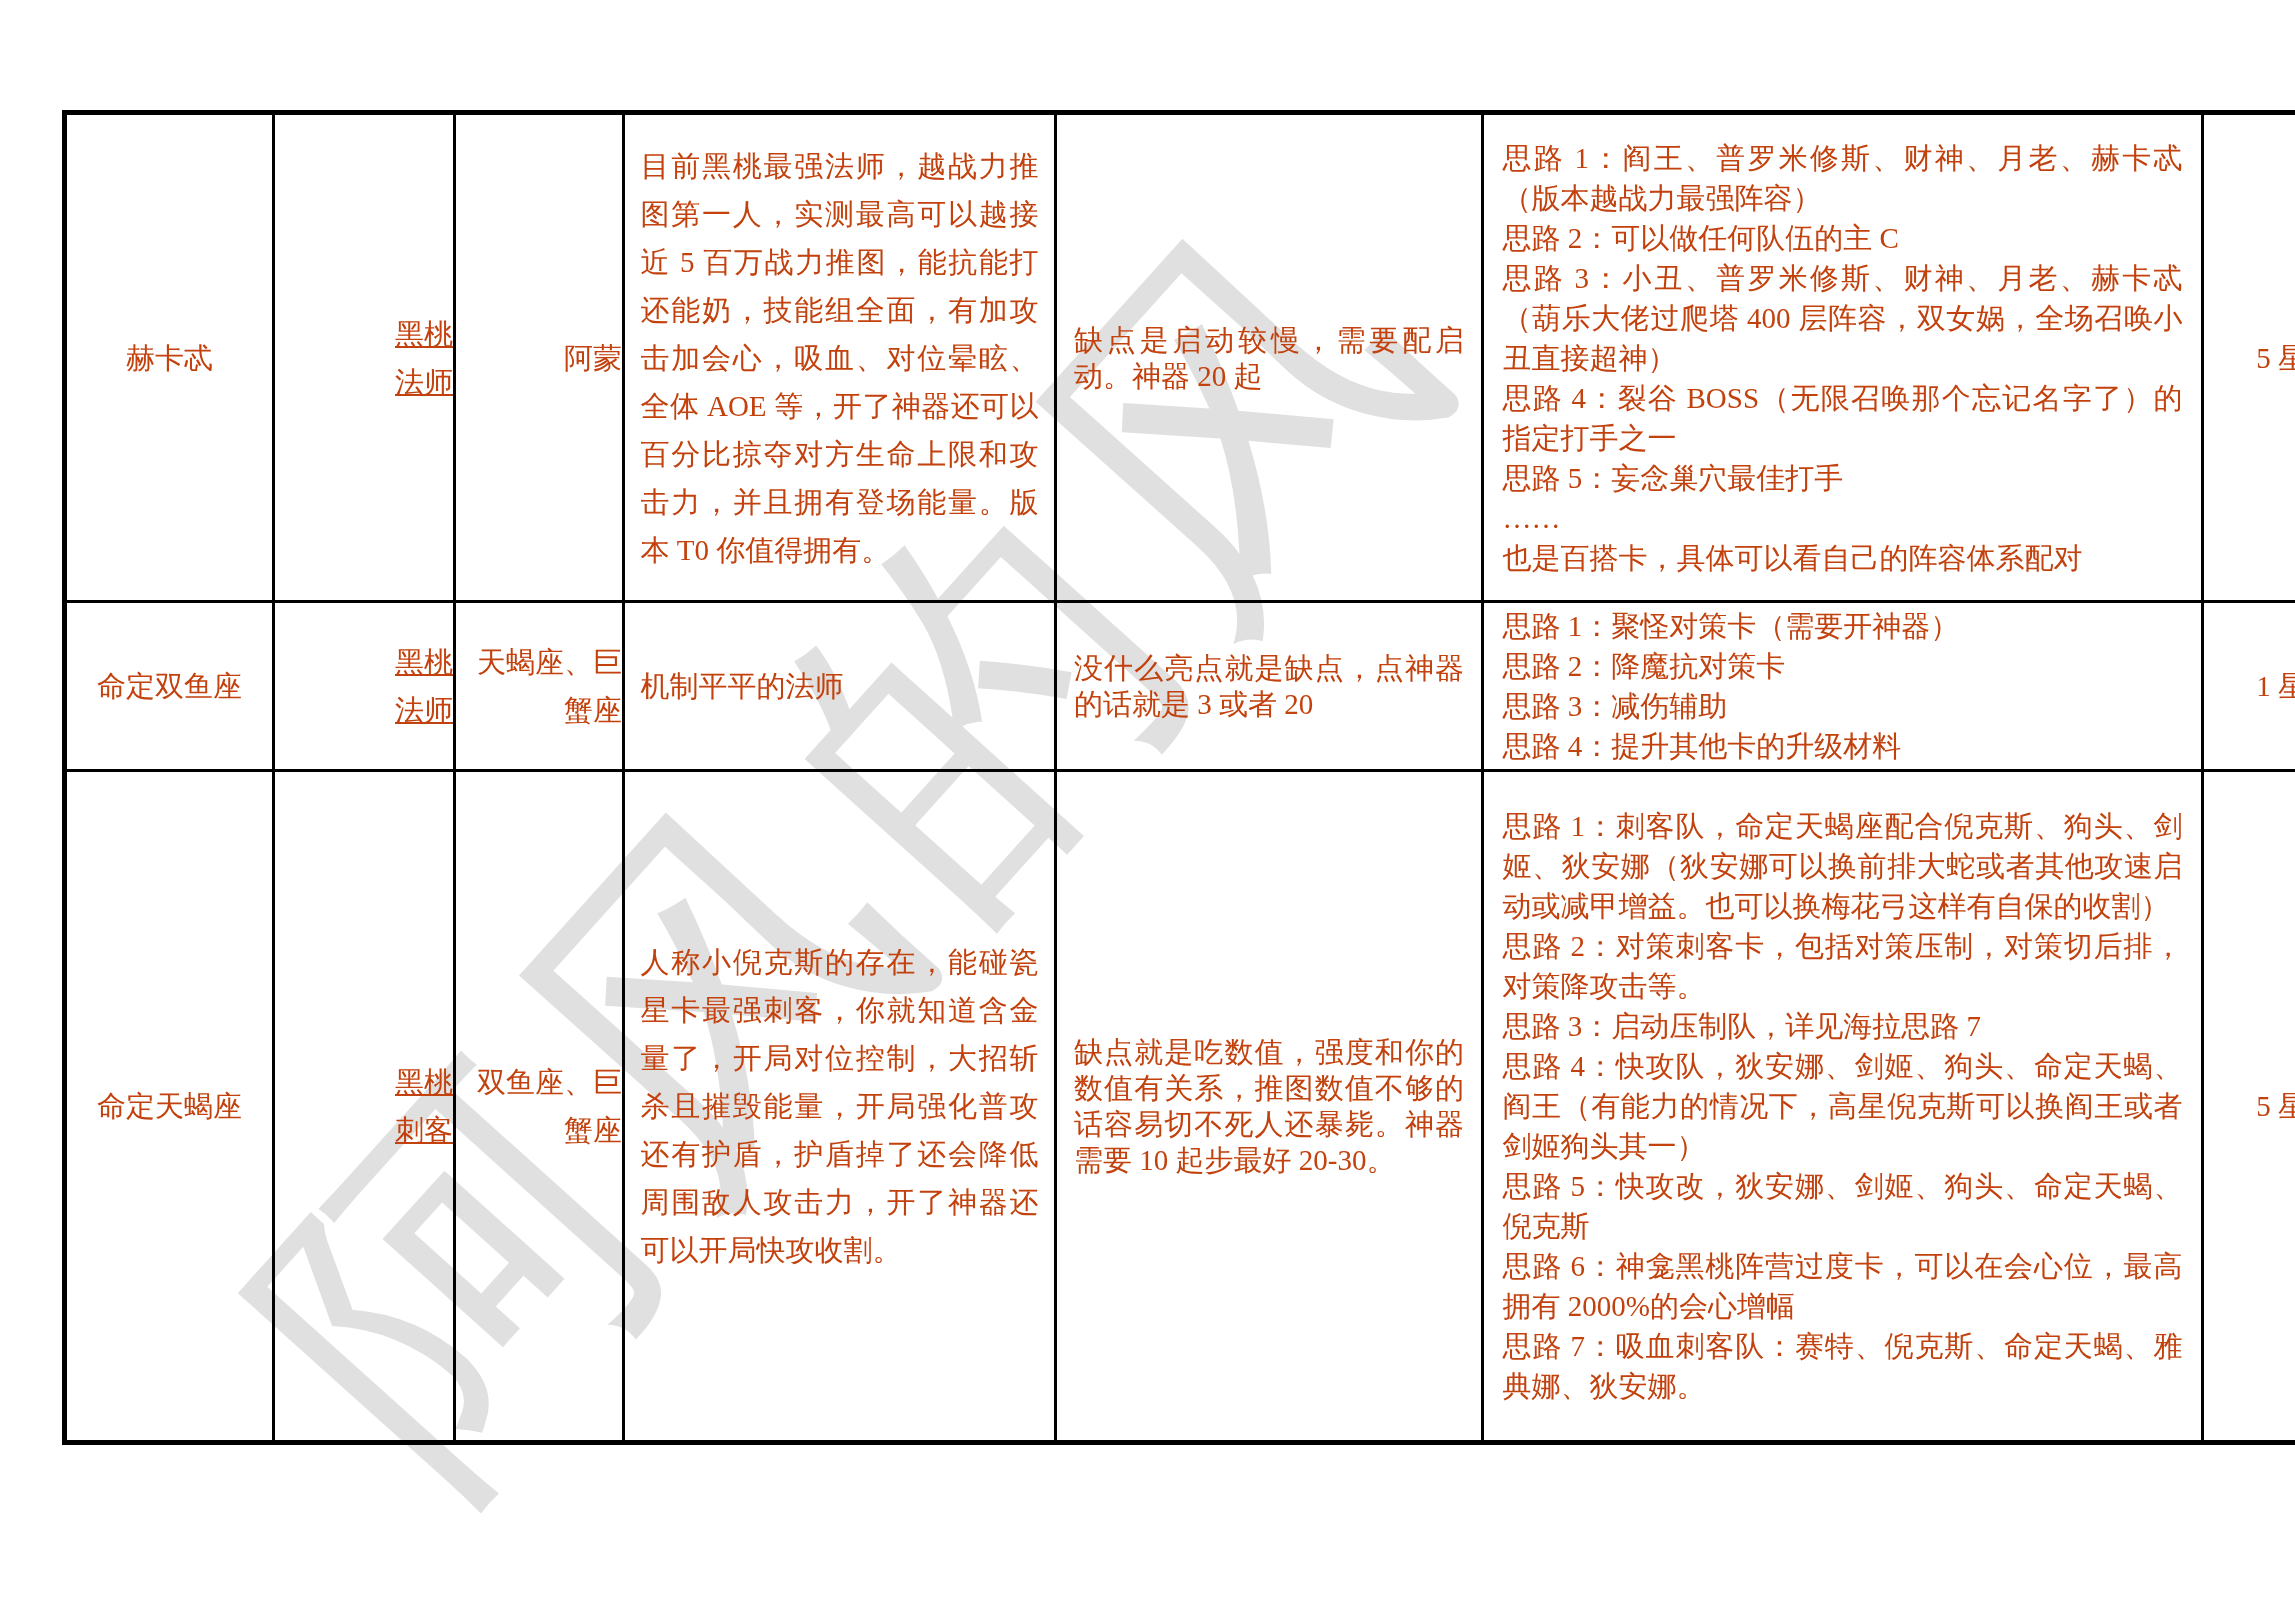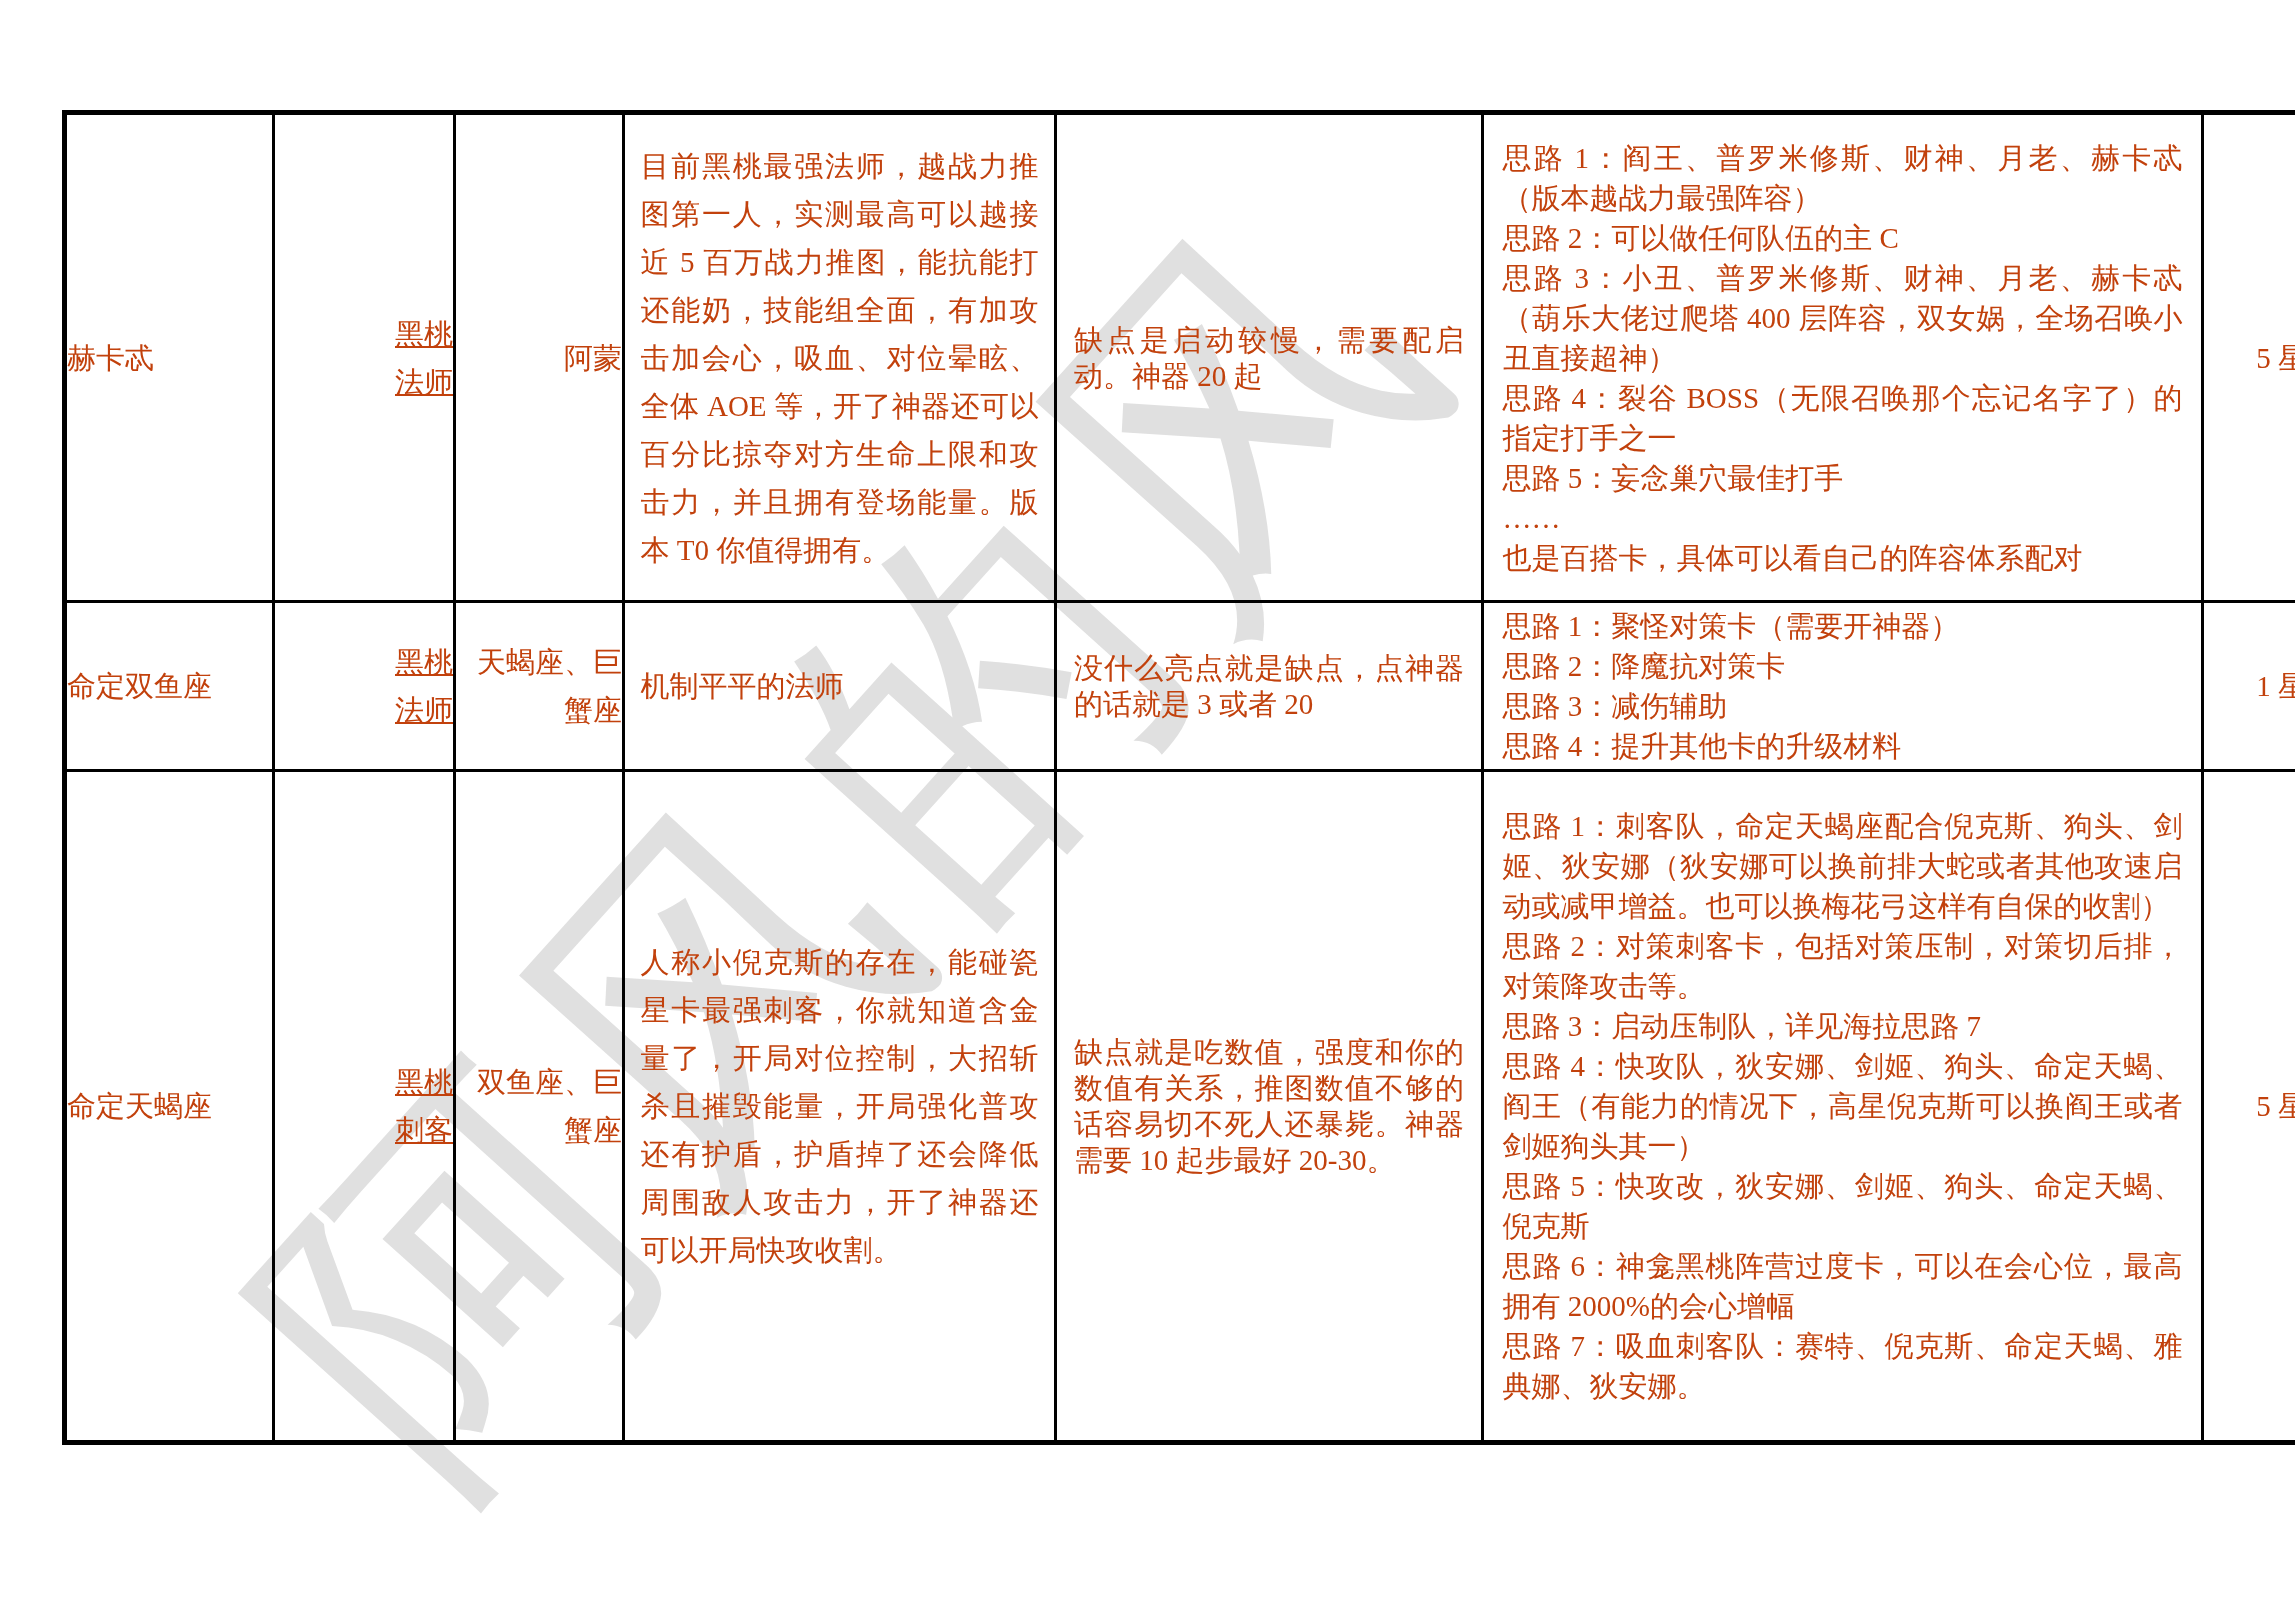--- a/index.html
+++ b/index.html
@@ -43,21 +43,21 @@
     font-size:29px;
     line-height:48px;
     color:#c2410c;
     background:transparent;
     padding:0;
   }
   .tier-table{border:5.4px solid #000;}
   tr.r1{height:489px;}
   tr.r2{height:161px;}
   tr.r3{height:672px;}
-  td.c-name{width:205px;white-space:pre-line;}
+  td.c-name{width:205px;text-align:center;white-space:pre-line;}
   td.c-faction{width:178px;text-align:right;white-space:pre-line;text-decoration:underline;}
   td.c-related{width:166px;text-align:right;white-space:pre-line;}
   td.c-desc{width:398px;text-align:justify;padding:4.6px 15.5px;line-height:48px;}
   td.c-weak{width:390px;text-align:justify;padding:4.6px 17px;line-height:36px;font-family:Liberation Serif, serif;}
   td.c-strat{width:680px;text-align:left;padding:3.1px 18.5px;line-height:40px;white-space:pre-line;text-align:justify;}
   td.c-rating{width:155px;text-align:center;}
 </style>
 </head>
 <body>
 

